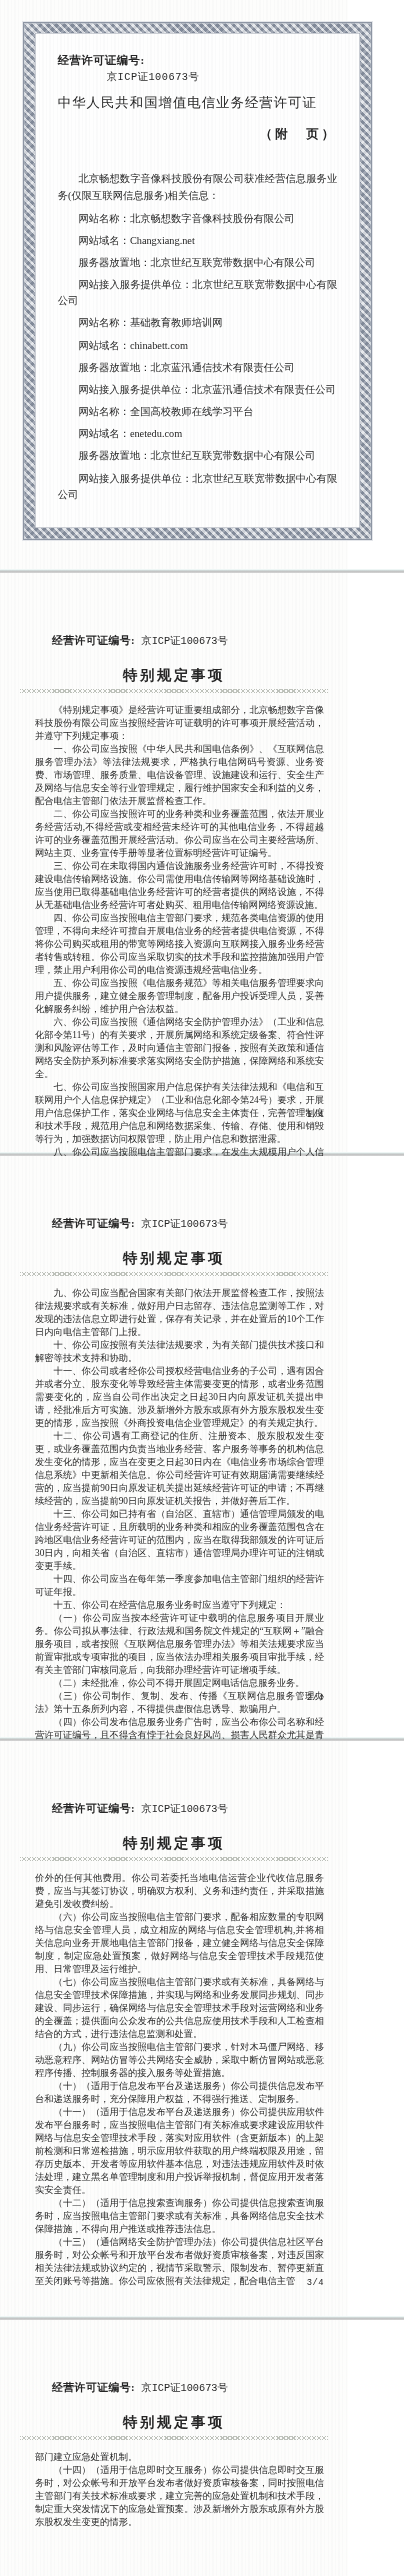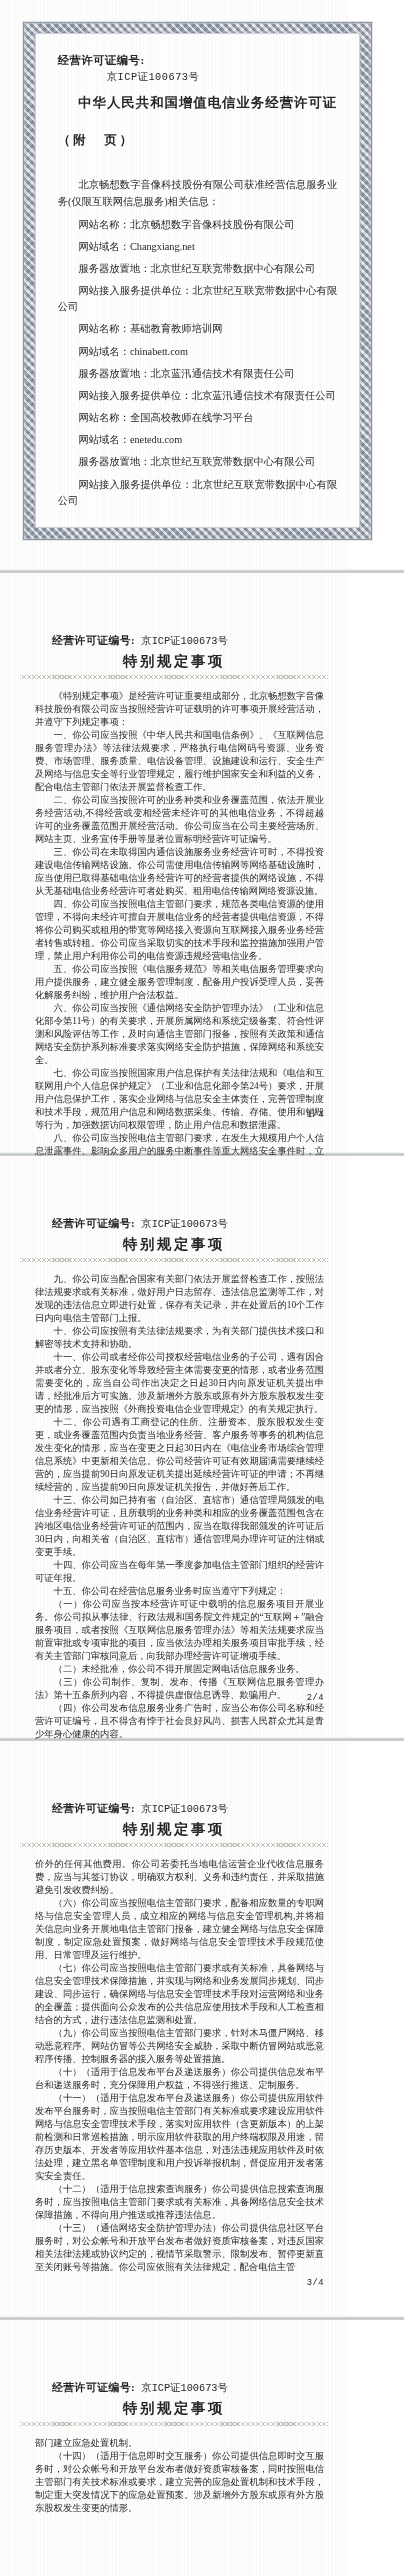--- a/index.html
+++ b/index.html
@@ -34,37 +34,37 @@
   .cert-inner {
     width:100%; height:100%; background:#fefefe;
     background-image:repeating-linear-gradient(90deg, rgba(110,120,130,0.03) 0 1.5px, rgba(0,0,0,0) 1.5px 3.6px);
     box-shadow:inset 0 0 0 0.5px #99a0ac;
     padding:19.6px 23px 15.5px 23px;
   }
   .lic-label { font-size:11.3px; font-weight:bold; letter-spacing:0.5px; }
   .lic-number { font-size:10.3px; margin:2.1px 0 0 49px; letter-spacing:0.5px;
     font-family:"Liberation Mono","DejaVu Sans Mono",monospace; }
   .cert-title {
-    margin-top:10.3px; text-align:right; font-size:13.4px; font-weight:bold;
+    margin-top:10.3px; text-align:left; font-size:13.4px; font-weight:normal;
     letter-spacing:1px; white-space:nowrap;
   }
-  .cert-subtitle { text-align:left; font-size:12.4px; font-weight:bold; margin-top:20px; letter-spacing:3.1px; }
+  .cert-subtitle { text-align:right; font-size:12.4px; font-weight:bold; margin-top:14px; letter-spacing:3.1px; }
   .cert-intro { margin-top:27px; font-size:10.3px; line-height:17px; text-indent:2em; text-align:justify; }
   .cert-entries { margin-top:3.1px; }
   .cert-entries p {
     font-size:10.3px; line-height:16px; text-indent:2em; text-align:justify;
     margin-top:6.2px;
   }
   
   .reg-page { }
   .reg-header { padding:61px 0 0 52px; white-space:nowrap; }
   .reg-lic-label { font-size:10.8px; font-weight:bold; letter-spacing:0.5px; }
   .reg-lic-number { font-size:10.3px; margin-left:4.1px;
     font-family:"Liberation Mono","DejaVu Sans Mono",monospace; }
-  .reg-title { text-align:center; font-size:14.4px; font-weight:bold; letter-spacing:2.6px; margin-top:4px; }
+  .reg-title { text-align:center; font-size:14.4px; font-weight:bold; letter-spacing:2.6px; margin-top:18px; }
   .zigzag {
     width:308px; height:3.6px; margin:4.1px auto 0 auto; opacity:.75;
     background-image:
       repeating-linear-gradient(45deg, #a9afa6 0 1px, transparent 1px 3.6px),
       repeating-linear-gradient(-45deg, #a9afa6 0 1px, transparent 1px 3.6px);
   }
   .reg-body { padding:11.3px 24px 0 35px; }
   .reg-body p { font-size:9.3px; line-height:13px; text-align:justify; text-indent:2em; }
   .reg-body p.noindent { text-indent:0; }
   .page-number {

